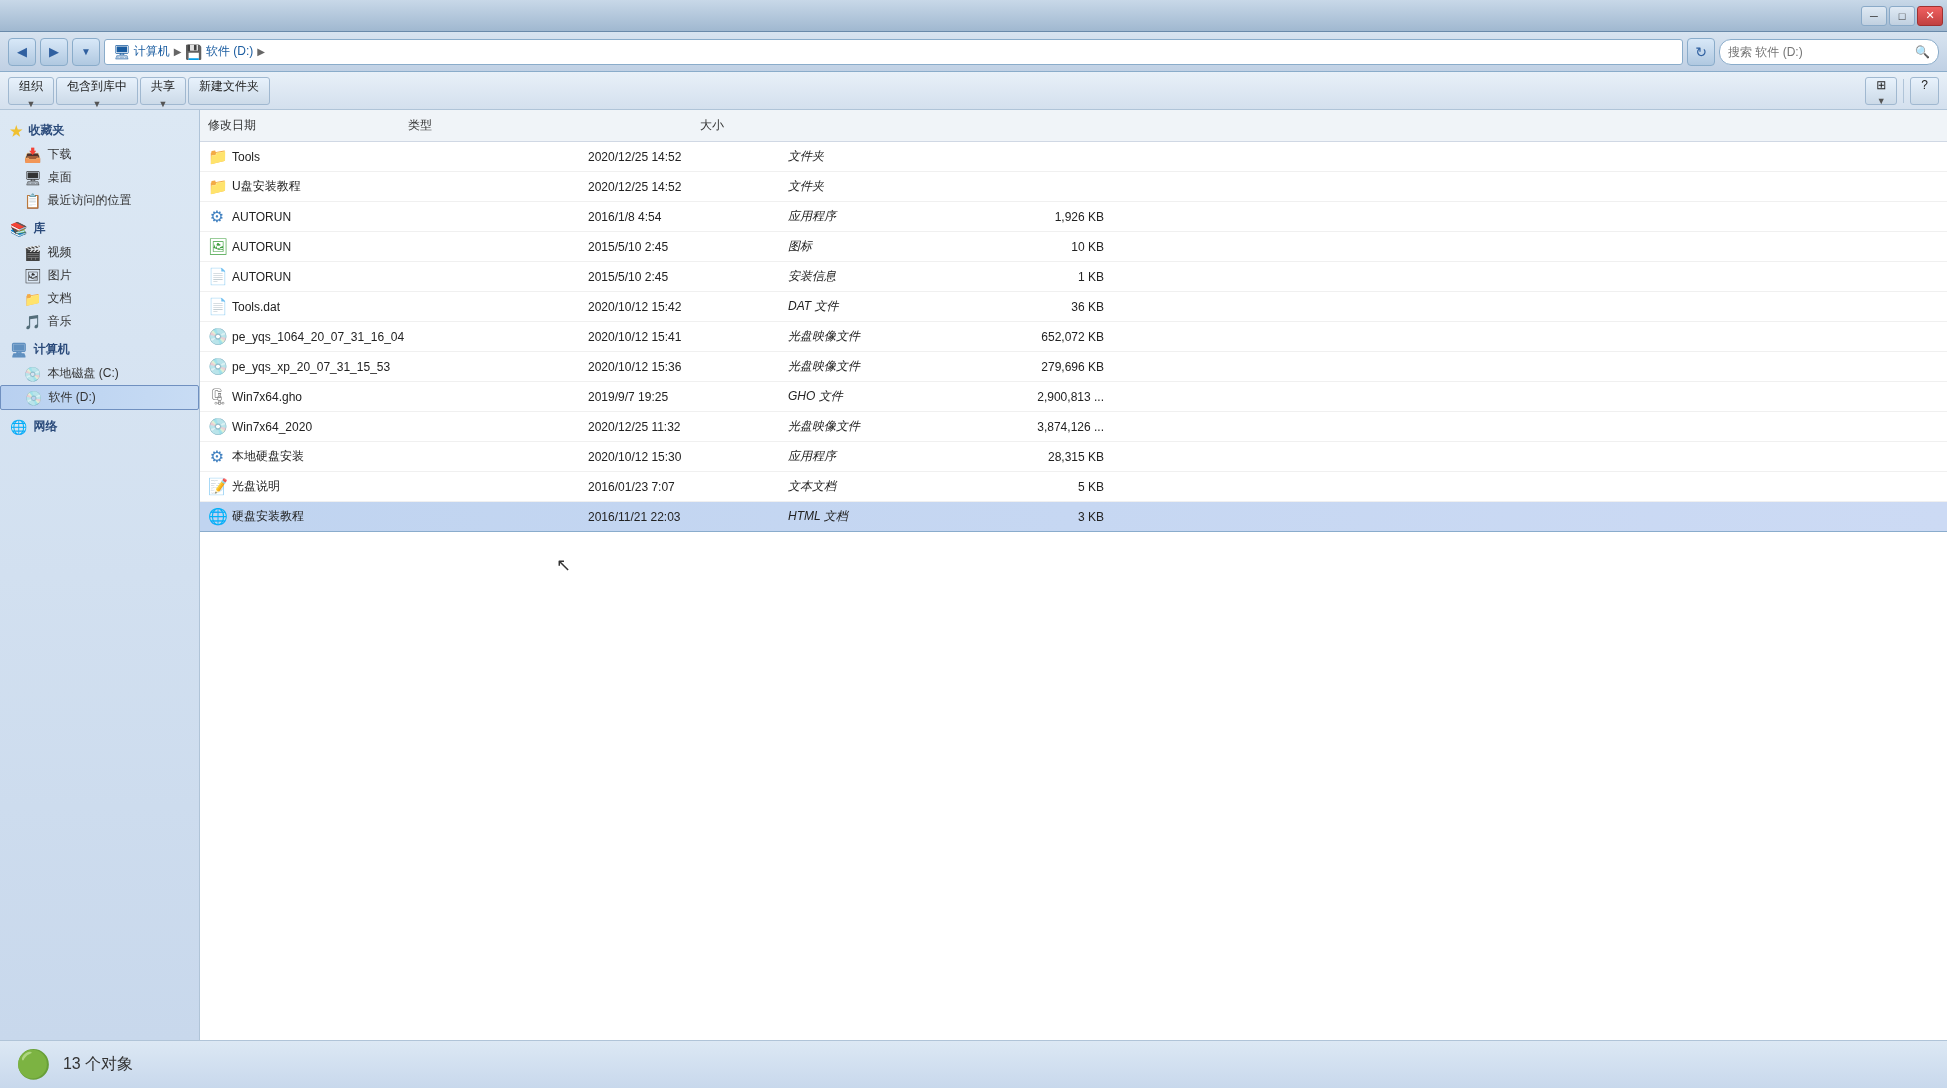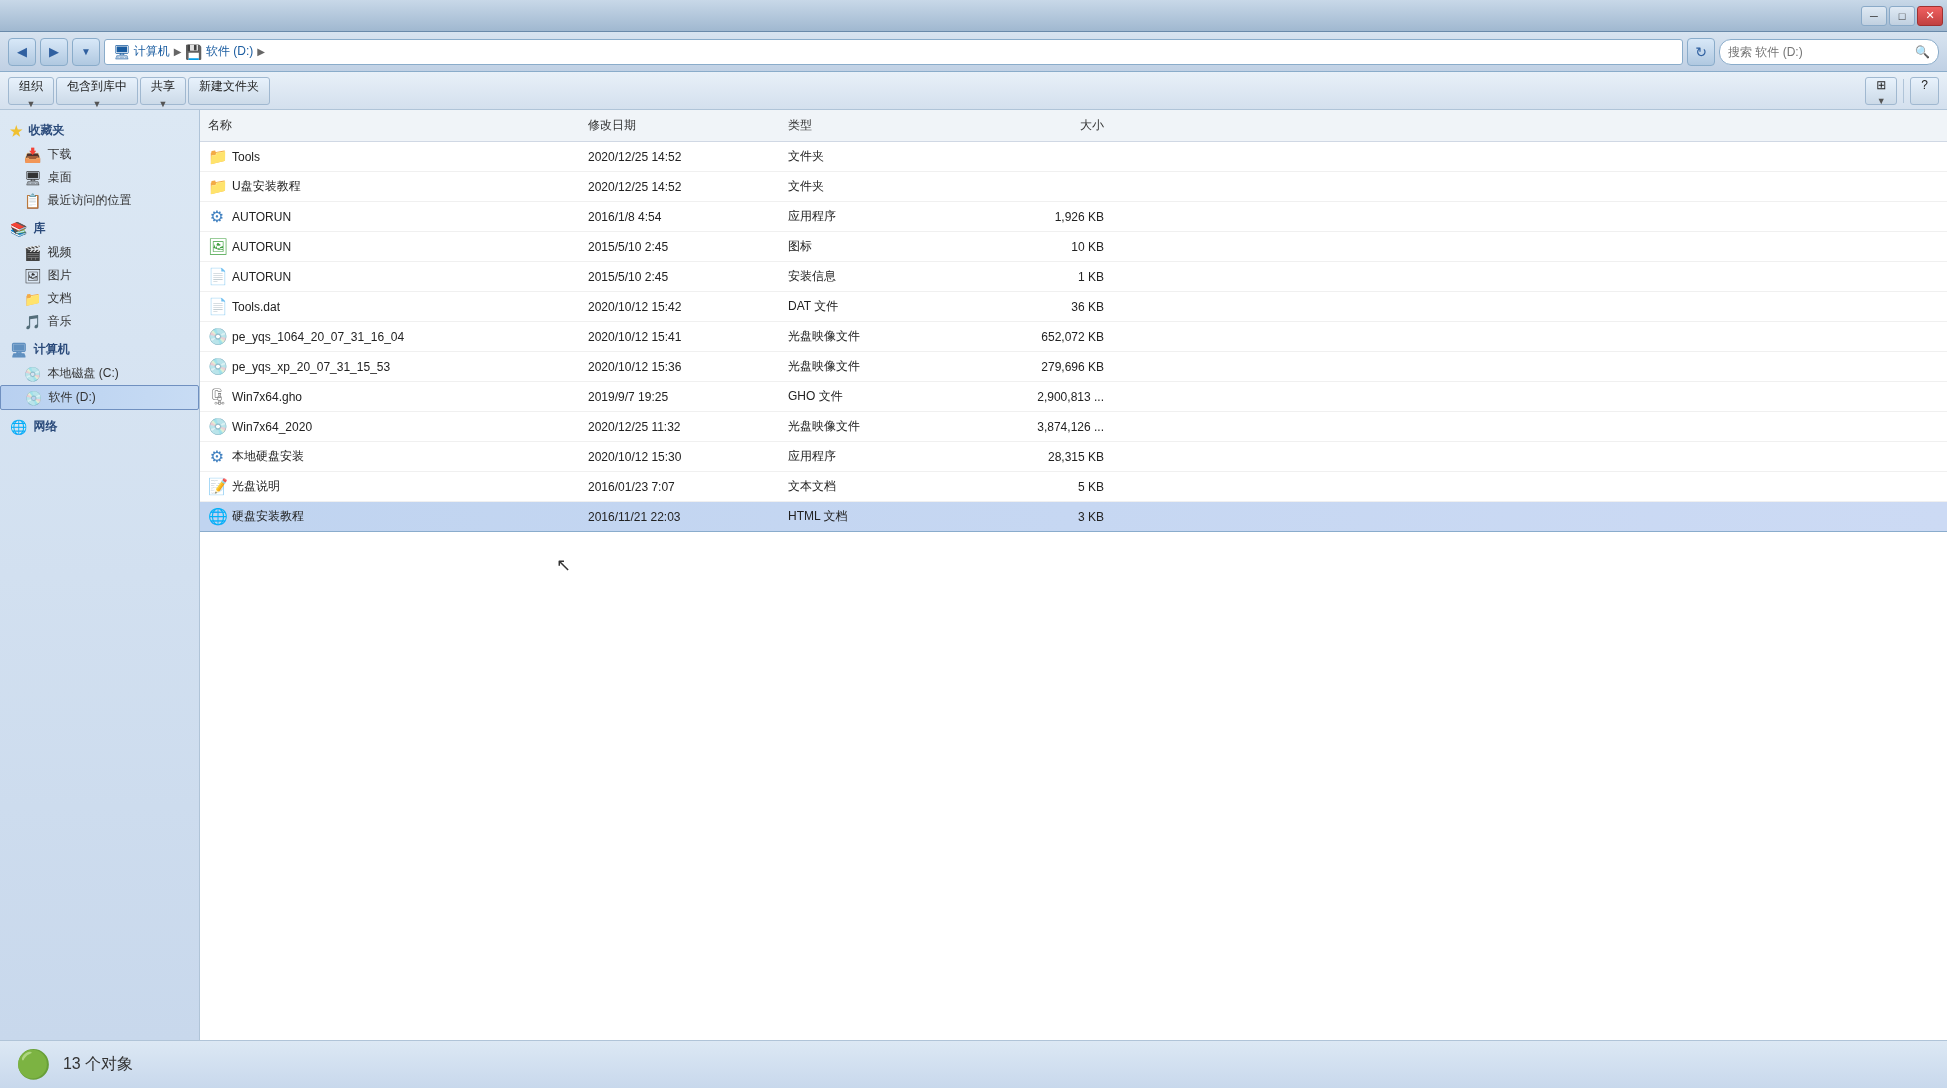--- a/index.html
+++ b/index.html
@@ -248,21 +248,21 @@
       border-color: #8aaccc;
     }
     .cell { font-size: 12px; color: #222; padding: 3px 8px; }
     .cell-name {
       width: 380px;
       display: flex;
       align-items: center;
       gap: 6px;
     }
     .cell-date { width: 200px; }
-    .cell-type { width: 180px; }
+    .cell-type { width: 180px; font-style: italic; }
     .cell-size { width: 160px; text-align: right; padding-right: 16px; }
 
     .file-icon { font-size: 16px; width: 18px; text-align: center; }
 
     
     .status-bar {
       height: 48px;
       background: linear-gradient(to bottom, #dce8f4, #c8d8ec);
       border-top: 1px solid #b0c4d8;
       display: flex;
@@ -416,21 +416,20 @@
         <span class="net-icon">🌐</span>
         <span>网络</span>
       </div>
     </div>
 
   </div>
 
   <div class="file-area">
 
     <div class="file-list-header">
-      <div class="col-header col-name">名称</div>
       <div class="col-header col-date">修改日期</div>
       <div class="col-header col-type">类型</div>
       <div class="col-header col-size">大小</div>
     </div>
 
     <div id="file-rows-container">
         <div class="file-row">
       <div class="cell cell-name">
         <span class="file-icon" style="color:#f0c040">📁</span>
         <span>Tools</span>

